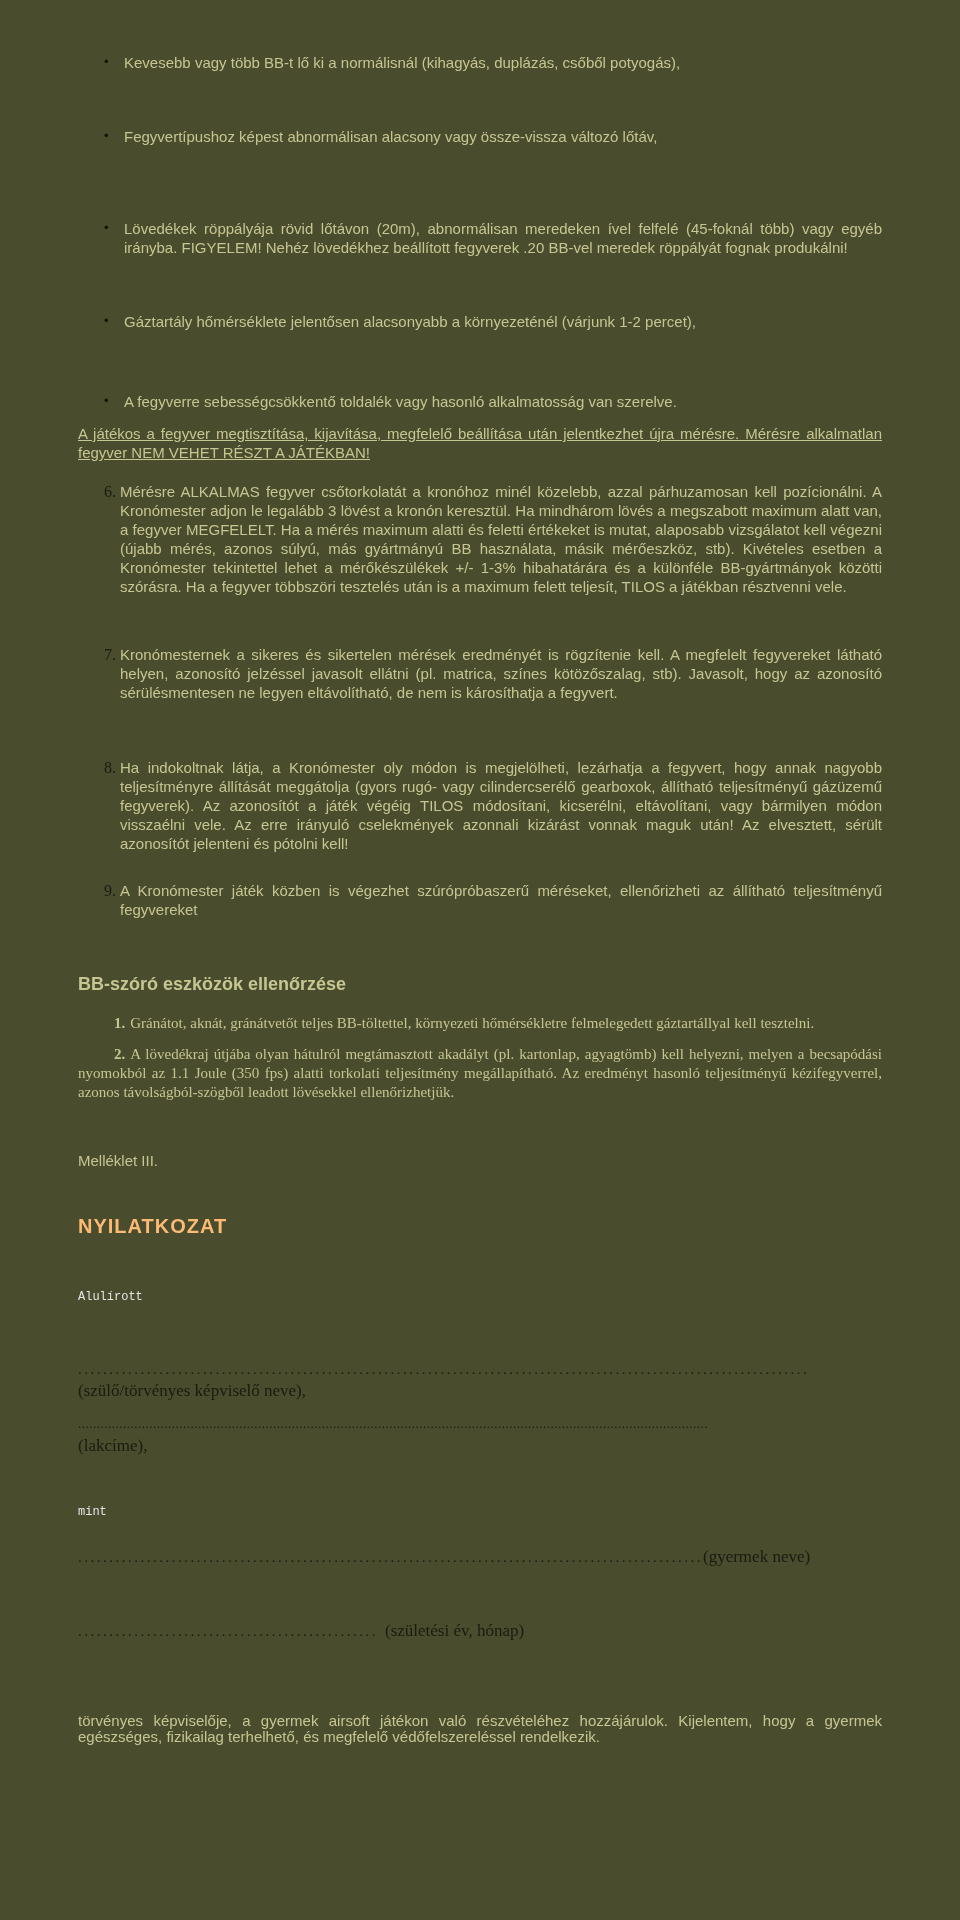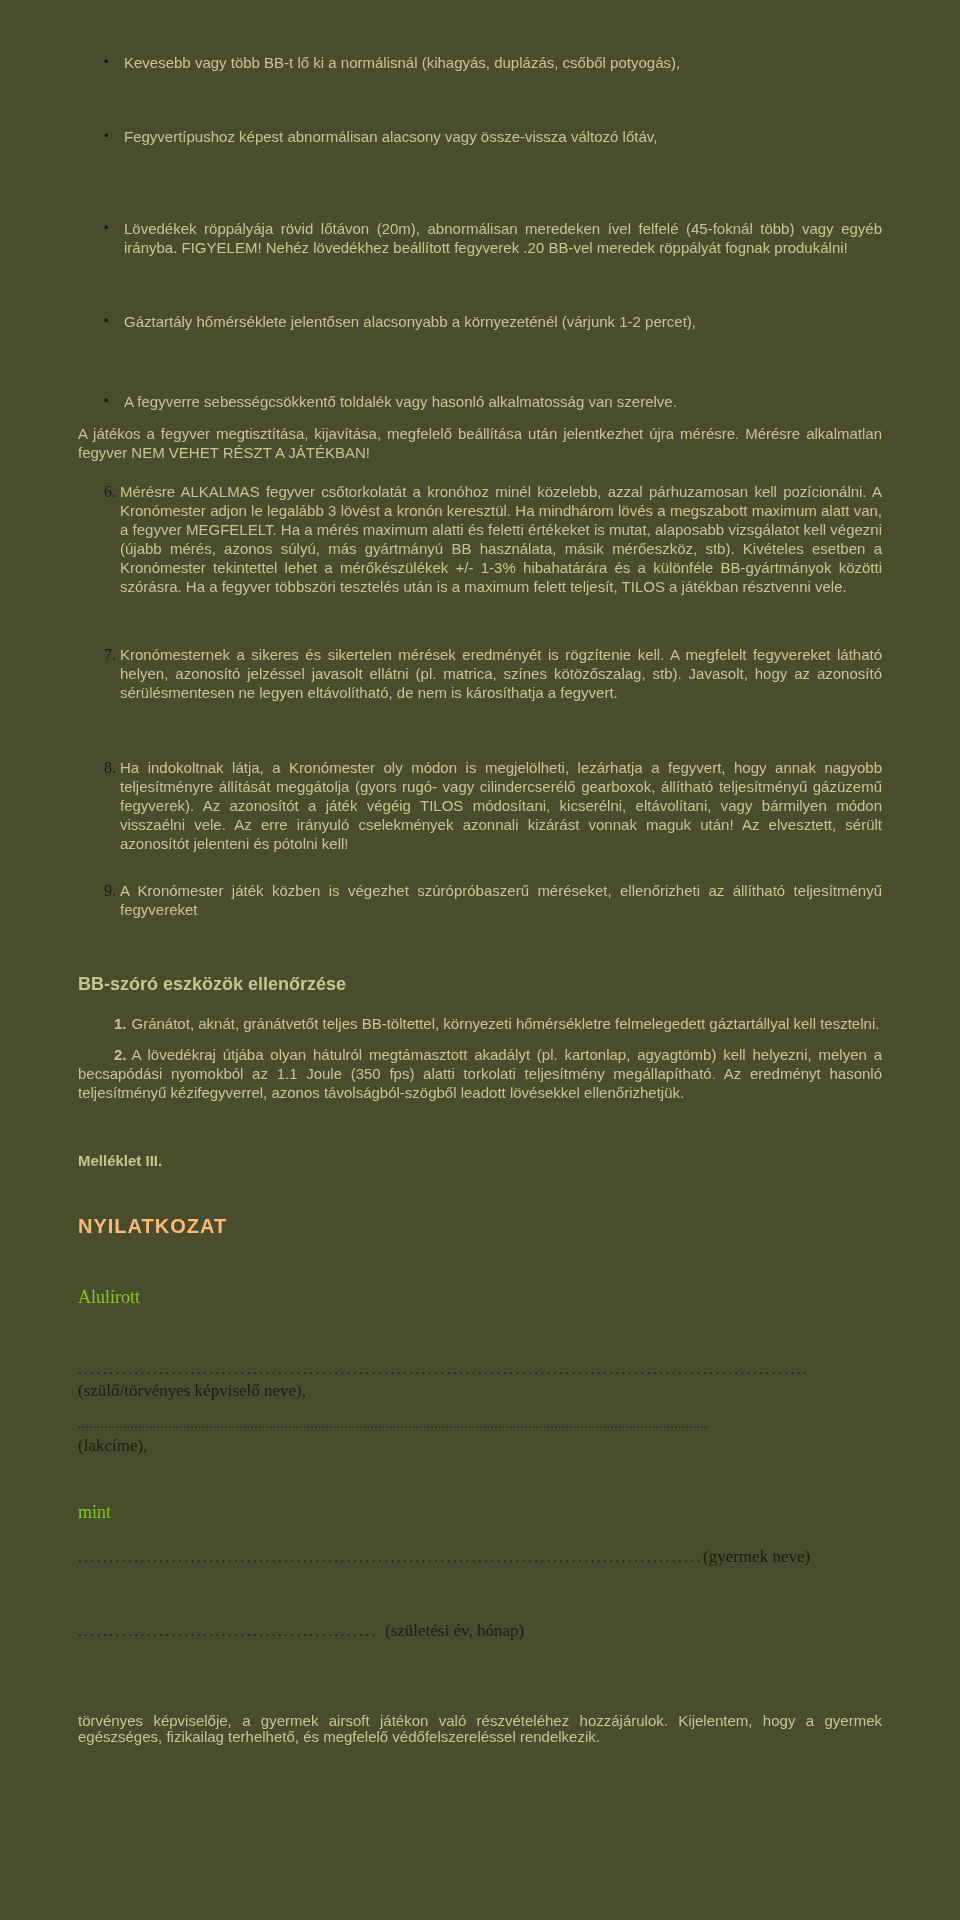--- a/index.html
+++ b/index.html
@@ -14,46 +14,46 @@
   
   .bullet-list{list-style:none;margin:0;padding:0 0 0 46px;}
   .bullet-list li{position:relative;font-size:15px;line-height:19px;text-align:justify;}
   .bullet-list li:nth-child(1){margin-bottom:55px;}
   .bullet-list li:nth-child(2){margin-bottom:73px;}
   .bullet-list li:nth-child(3){margin-bottom:55px;}
   .bullet-list li:nth-child(4){margin-bottom:61px;}
   .bullet-list li:nth-child(5){margin-bottom:0;}
   .marker{position:absolute;left:-20px;top:-1px;color:#101107;font-size:13px;}
 
-  .retest{margin:13px 0 0;font-size:15px;line-height:19px;text-align:justify;}
+  .retest{margin:13px 0 0;font-size:15px;line-height:19px;text-align:justify;text-decoration:underline;}
 
   
   .num-list{list-style:none;margin:20px 0 0;padding:0 0 0 42px;}
   .num-list li{position:relative;font-size:15px;line-height:19px;text-align:justify;}
   .num-list li:nth-child(1){margin-bottom:49px;}
   .num-list li:nth-child(2){margin-bottom:56px;}
   .num-list li:nth-child(3){margin-bottom:28px;}
   .num-list li:nth-child(4){margin-bottom:0;}
   .item-number{
     position:absolute;left:-28px;top:0;width:24px;text-align:right;
     font-family:"Liberation Serif",serif;font-size:16px;color:#1b1c10;
   }
 
   .section-heading{margin:55px 0 0;font-size:18px;font-weight:bold;color:#c6c692;}
-  .para{margin:12px 0 0;font-size:15px;line-height:19px;text-align:justify;text-indent:36px;}
+  .para{margin:12px 0 0;font-size:15px;line-height:19px;text-align:justify;text-indent:36px;font-family:Liberation Serif, serif;}
   .para.first{margin-top:19px;}
   .pnum{font-weight:bold;margin-right:5px;}
 
-  .melleklet{margin:50px 0 0;font-size:15px;font-weight:bold;color:#c6c692;}
+  .melleklet{margin:50px 0 0;font-size:15px;font-weight:normal;color:#c6c692;}
 
   .decl-title{
     margin:46px 0 0;font-family:Liberation Sans, sans-serif;font-weight:bold;
     font-size:20px;letter-spacing:1px;color:#fdba74;
   }
-  .serif-text{font-family:Liberation Serif, serif;color:#84cc16;font-size:18px;line-height:22px;}
+  .serif-text{font-family:Liberation Mono, monospace;color:#e5e5e5;font-size:12px;line-height:22px;}
   .alulirott{margin-top:48px;}
   .mint{margin-top:44px;}
 
   .field{margin-top:50px;}
   .field.tight{margin-top:11px;}
   .dots{
     font-family:"Liberation Serif",serif;color:#1b1b10;font-size:15px;
     letter-spacing:2.5px;line-height:22px;white-space:nowrap;overflow:hidden;
   }
   .dots.dense{font-size:13px;letter-spacing:0.5px;}

